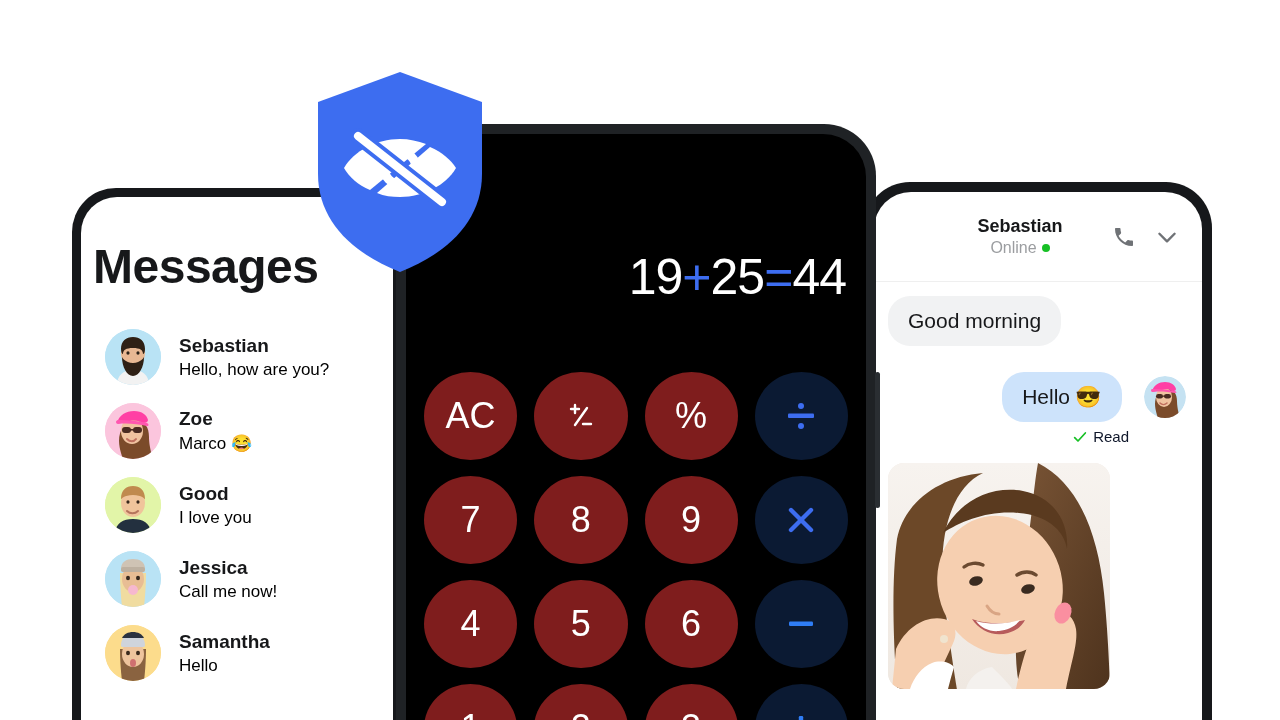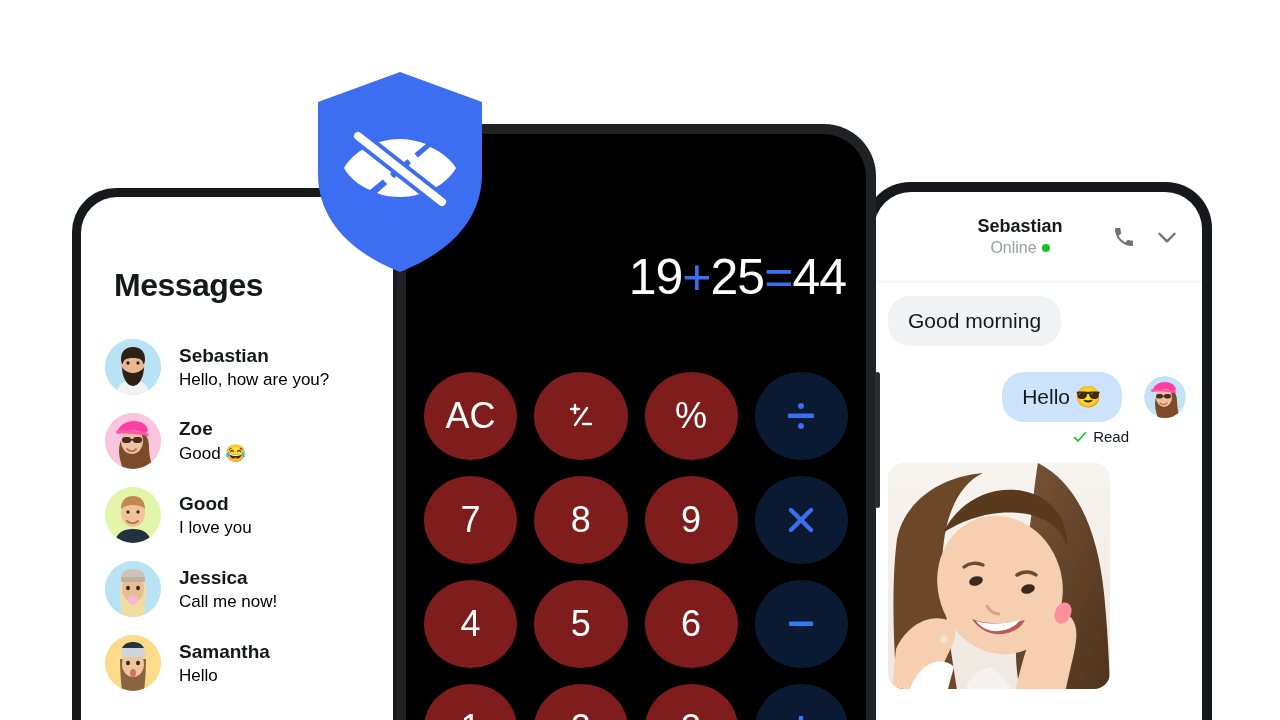--- a/index.html
+++ b/index.html
@@ -67,24 +67,23 @@
   #phone-right .screen {
     width: 100%; height: 100%;
     background: #ffffff;
     border-radius: 37px 37px 0 0;
     overflow: hidden;
     position: relative;
   }
 
   
   .msg-title {
-    font-size: 32px; font-weight: bold; color: #17181a;
+    font-size: 48px; font-weight: bold; color: #17181a;
     letter-spacing: -0.5px;
-    padding: 42px 0 0 33px;
-    margin-top: 28px;
+    padding: 42px 0 0 12px;
   }
   .msg-list { margin-top: 26px; }
   .msg-row {
     display: flex; align-items: center;
     padding: 9px 0 9px 24px;
     gap: 18px;
   }
   .avatar {
     width: 56px; height: 56px; border-radius: 50%;
     flex: 0 0 56px;
@@ -227,21 +226,21 @@
               <path d="M12 20c2-8 9-12 17-12s13 4 14 9c0 2-2 3-5 3-3-2-8-3-13-2-6 1-10 3-13 2z" fill="#ff3fa4"></path>
               <path d="M11 19c0-1 1-2 2-2 10 0 21 1 29 3 2 1 2 3 0 3-9-2-20-3-29-2-1 0-2-1-2-2z" fill="#ff57b0"></path>
               <rect x="17" y="24" width="9" height="6" rx="3" fill="#4a2b22"></rect>
               <rect x="28" y="24" width="9" height="6" rx="3" fill="#4a2b22"></rect>
               <rect x="25" y="26" width="4" height="1.6" fill="#4a2b22"></rect>
               <path d="M22 36c3 3 7 3 9 0" stroke="#c0705f" stroke-width="2" fill="none" stroke-linecap="round"></path>
             </svg>
           </div>
           <div class="msg-text">
             <div class="msg-name">Zoe</div>
-            <div class="msg-prev">Good 😂</div>
+            <div class="msg-prev">Marco 😂</div>
           </div>
         </div>
 
         <div class="msg-row">
           <div class="avatar" style="background:#e2f5a8">
             <svg class="face" viewBox="0 0 56 56">
               <circle cx="28" cy="28" r="28" fill="#e2f5a8"></circle>
               <path d="M10 56c1-10 8-14 18-14s17 4 18 14z" fill="#23303f"></path>
               <ellipse cx="28" cy="26" rx="12" ry="14" fill="#f0c49b"></ellipse>
               <path d="M16 22c0-9 5-13 12-13s12 4 12 13c0 1-2-4-12-4S16 23 16 22z" fill="#c08a4e"></path>

